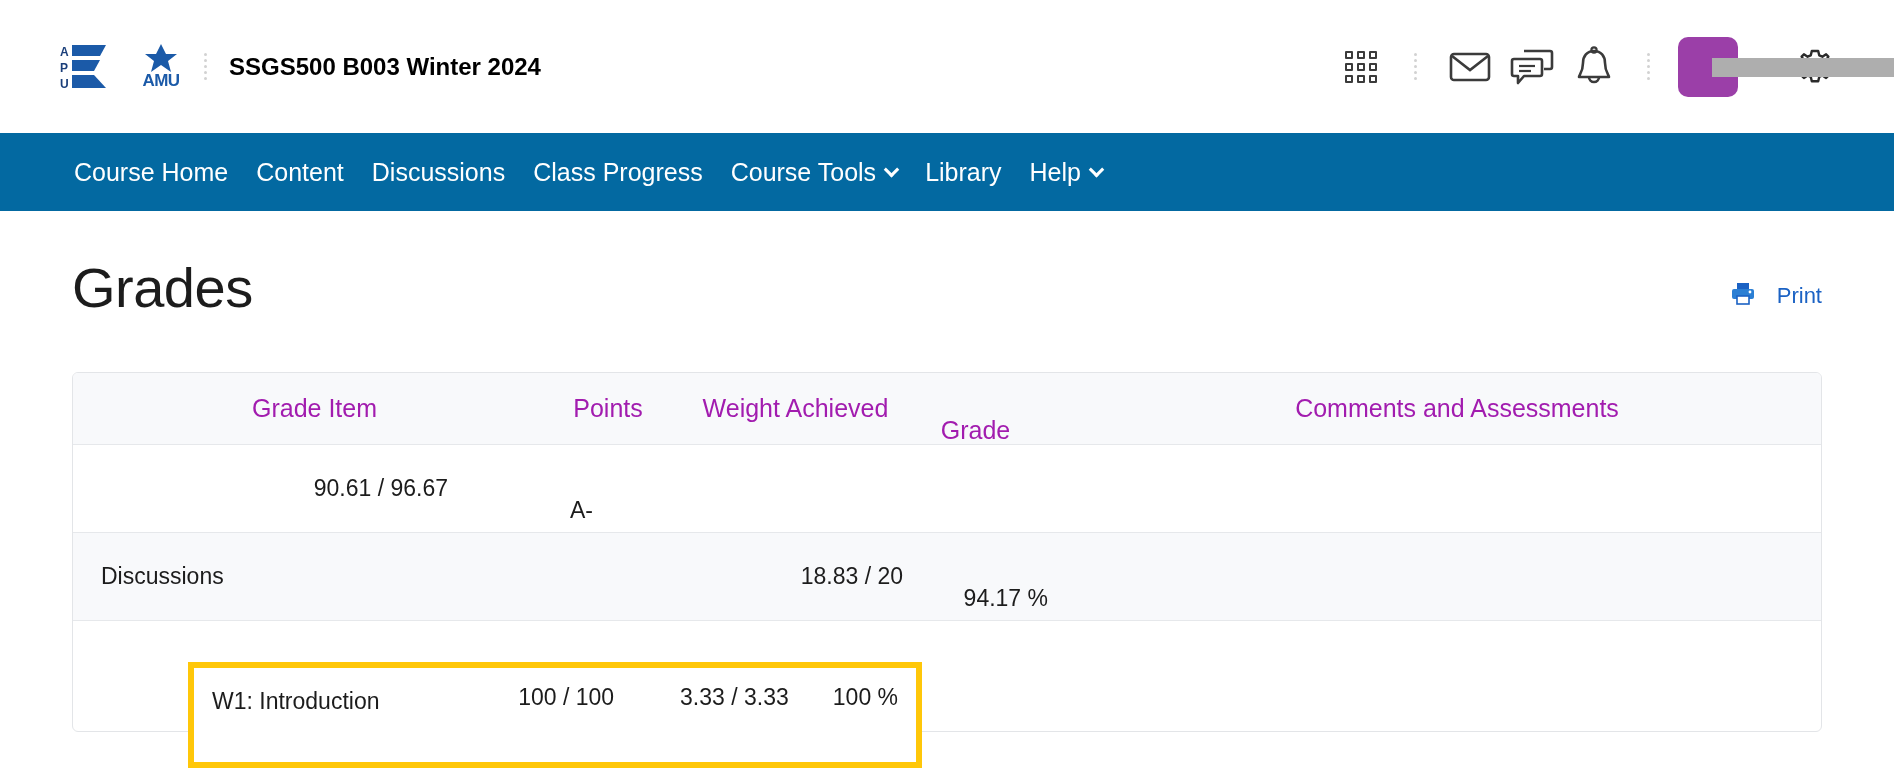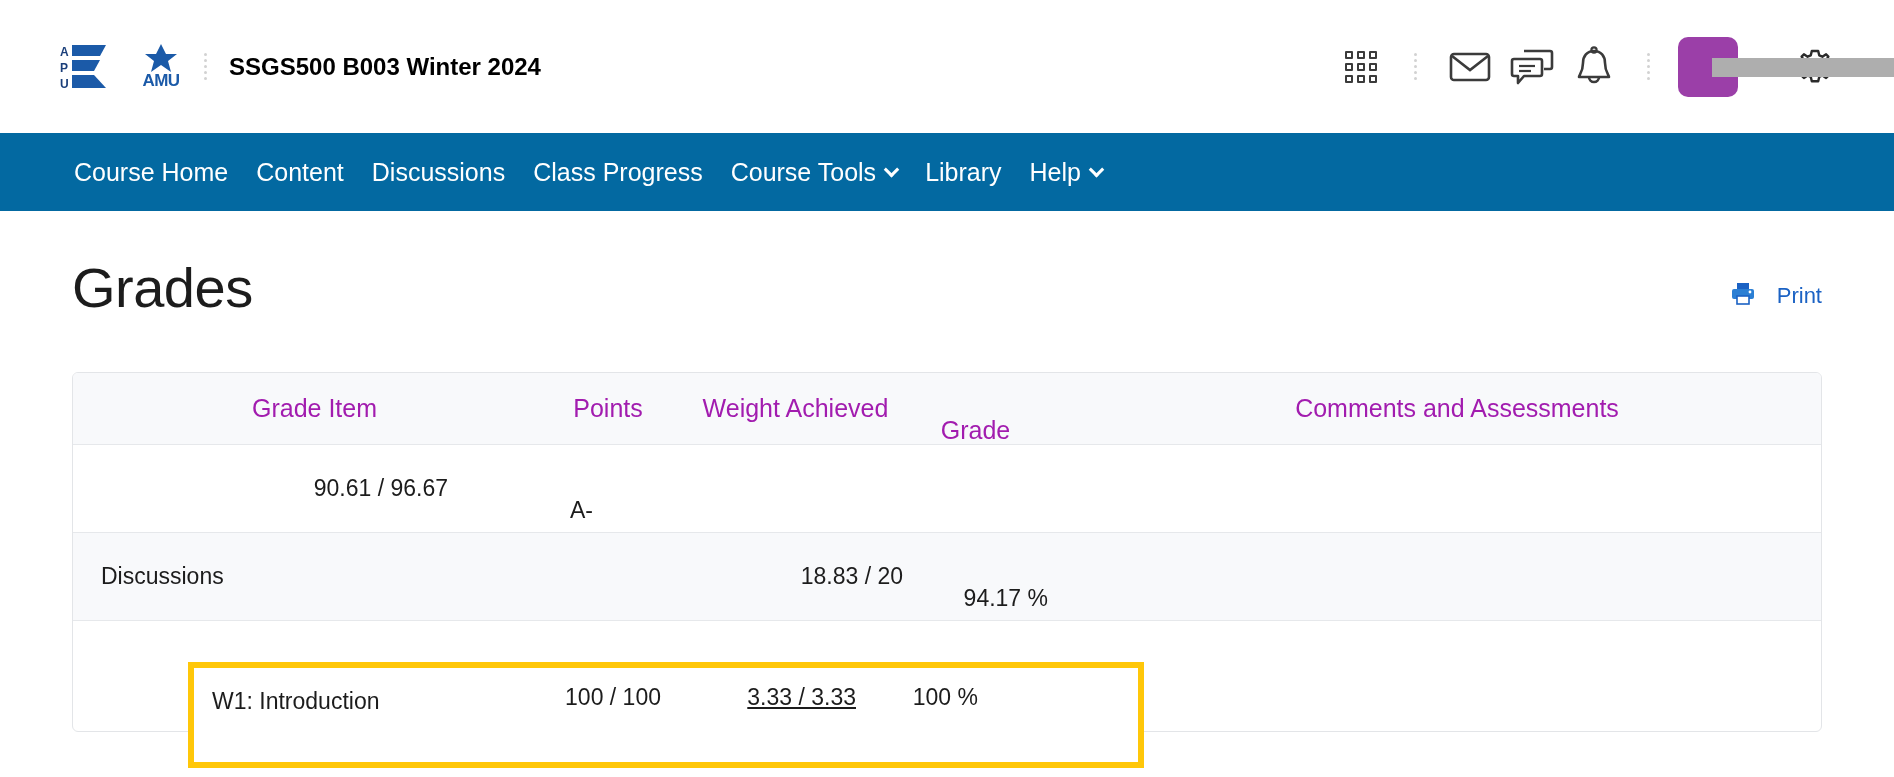--- a/index.html
+++ b/index.html
@@ -211,35 +211,35 @@
 
   .item-flex { display: flex; align-items: center; gap: 20px; }
 
   .calc-icon { display: inline-block; }
 
   
   .w1-highlight {
     position: absolute;
     left: 188px;
     top: 662px;
-    width: 956px;
+    width: 734px;
     height: 106px;
     border: 6px solid #ffc709;
     background: #ffffff;
     z-index: 5;
   }
   .w1-inner {
     display: flex;
     align-items: flex-start;
     padding-top: 16px;
     height: 100%;
   }
   .w1-name   { width: 292px; padding-left: 18px; font-size: 23px; color: #1c1c1c; line-height: 1.55; }
   .w1-points { width: 175px; text-align: right; font-size: 23px; color: #1c1c1c; }
-  .w1-weight { width: 195px; text-align: right; font-size: 23px; color: #1c1c1c; text-decoration: underline; }
+  .w1-weight { width: 195px; text-align: right; font-size: 23px; color: #1c1c1c; }
   .w1-grade  { width: 140px; text-align: right; padding-right: 18px; font-size: 23px; color: #1c1c1c; }
 </style>
 </head>
 <body>
 
 <div class="top-header">
 
   <div class="brand-block">
     <span class="apus-logo-mark">
       <svg width="52" height="50" viewBox="0 0 52 50">

